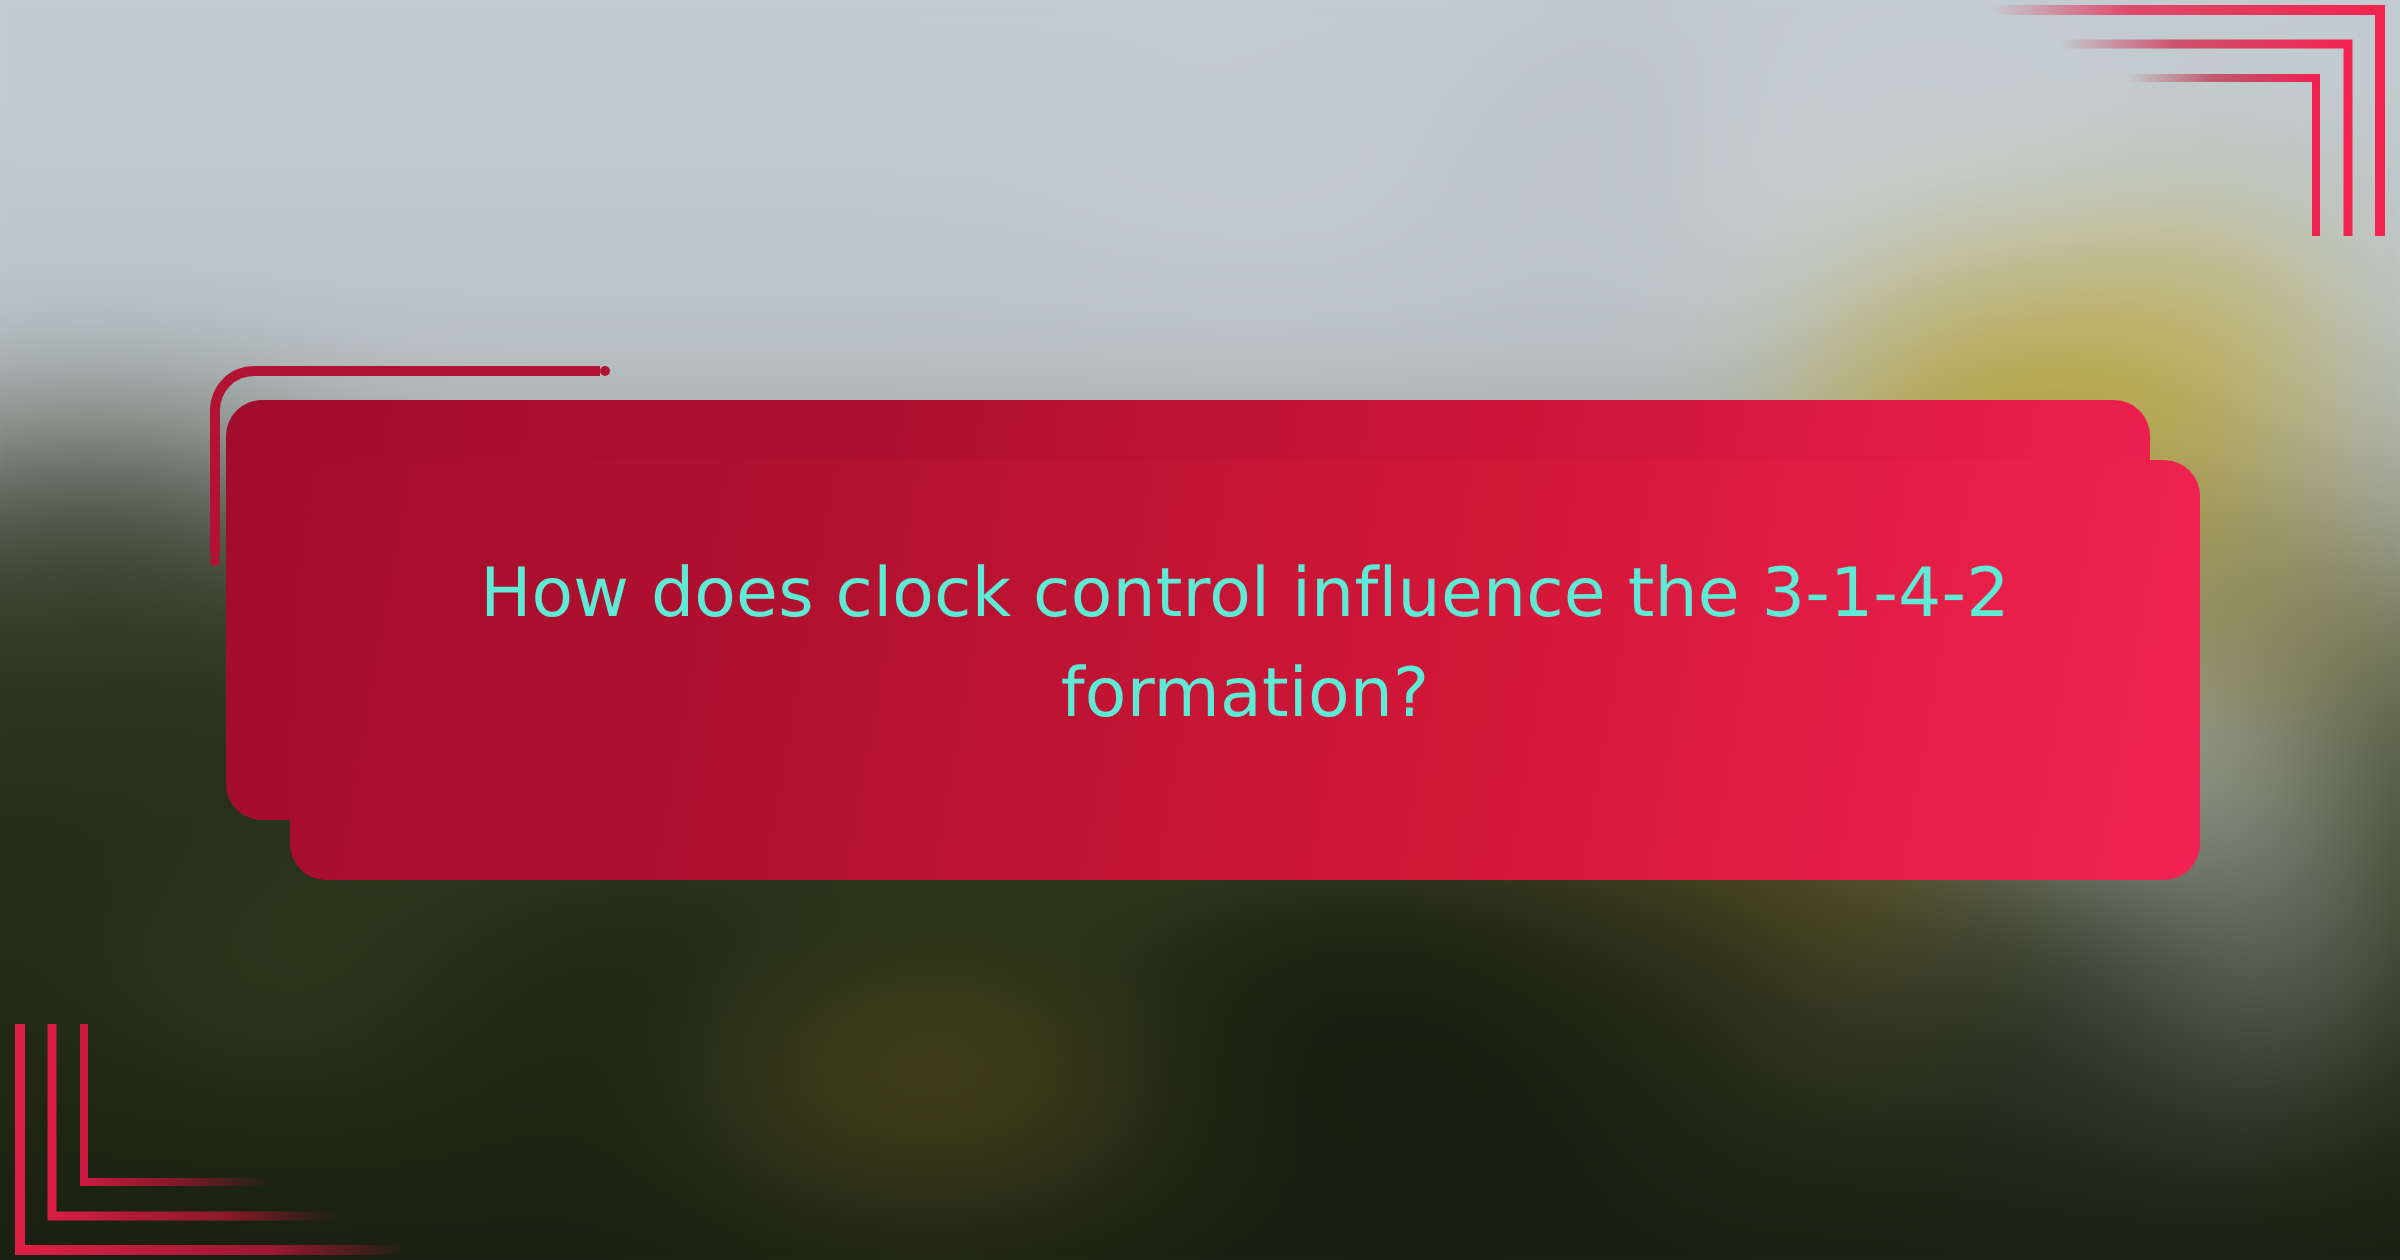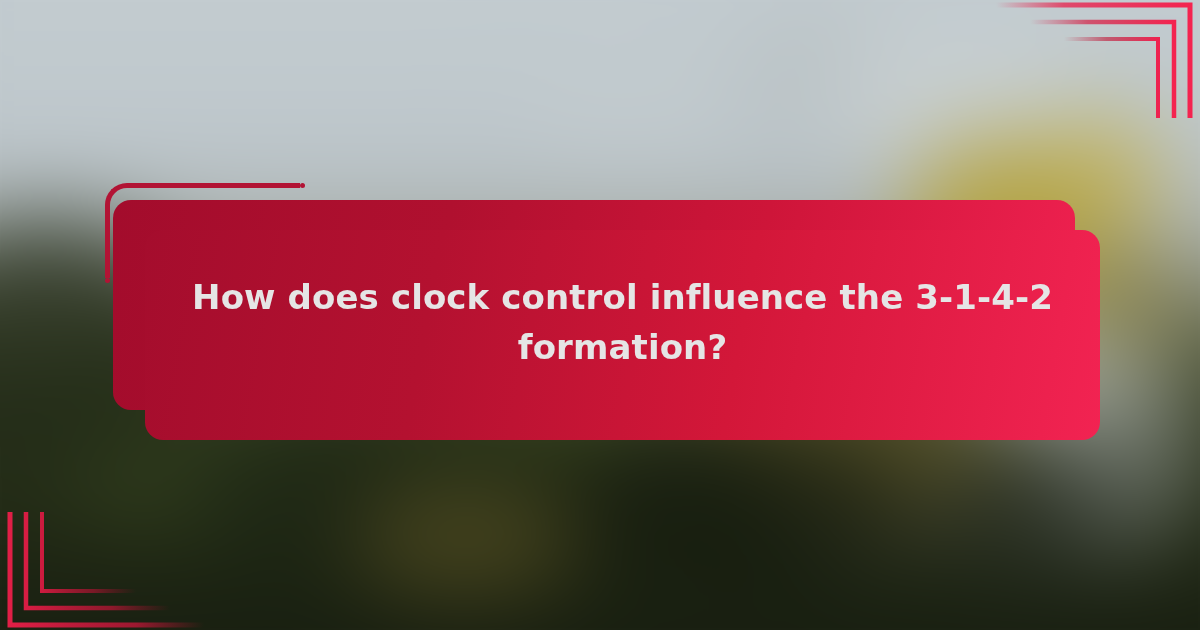--- a/index.html
+++ b/index.html
@@ -104,23 +104,23 @@
   .card-outline::before { right: -5px; top: -5px; width: 5px; height: 5px; }
   .card-outline::after  { left: -5px; bottom: -5px; width: 5px; height: 5px; }
 
   
   .headline {
     position: absolute;
     left: 165px;
     top: 272px;
     width: 915px;
     text-align: center;
-    color: #e5e5e5;
+    color: #5eead4;
     font-size: 34px;
-    font-weight: 700;
+    font-weight: 400;
     line-height: 50px;
     letter-spacing: 0.1px;
   }
 </style>
 </head>
 <body>
 
 <div id="stage">
 
   <div class="bg-base"></div>

